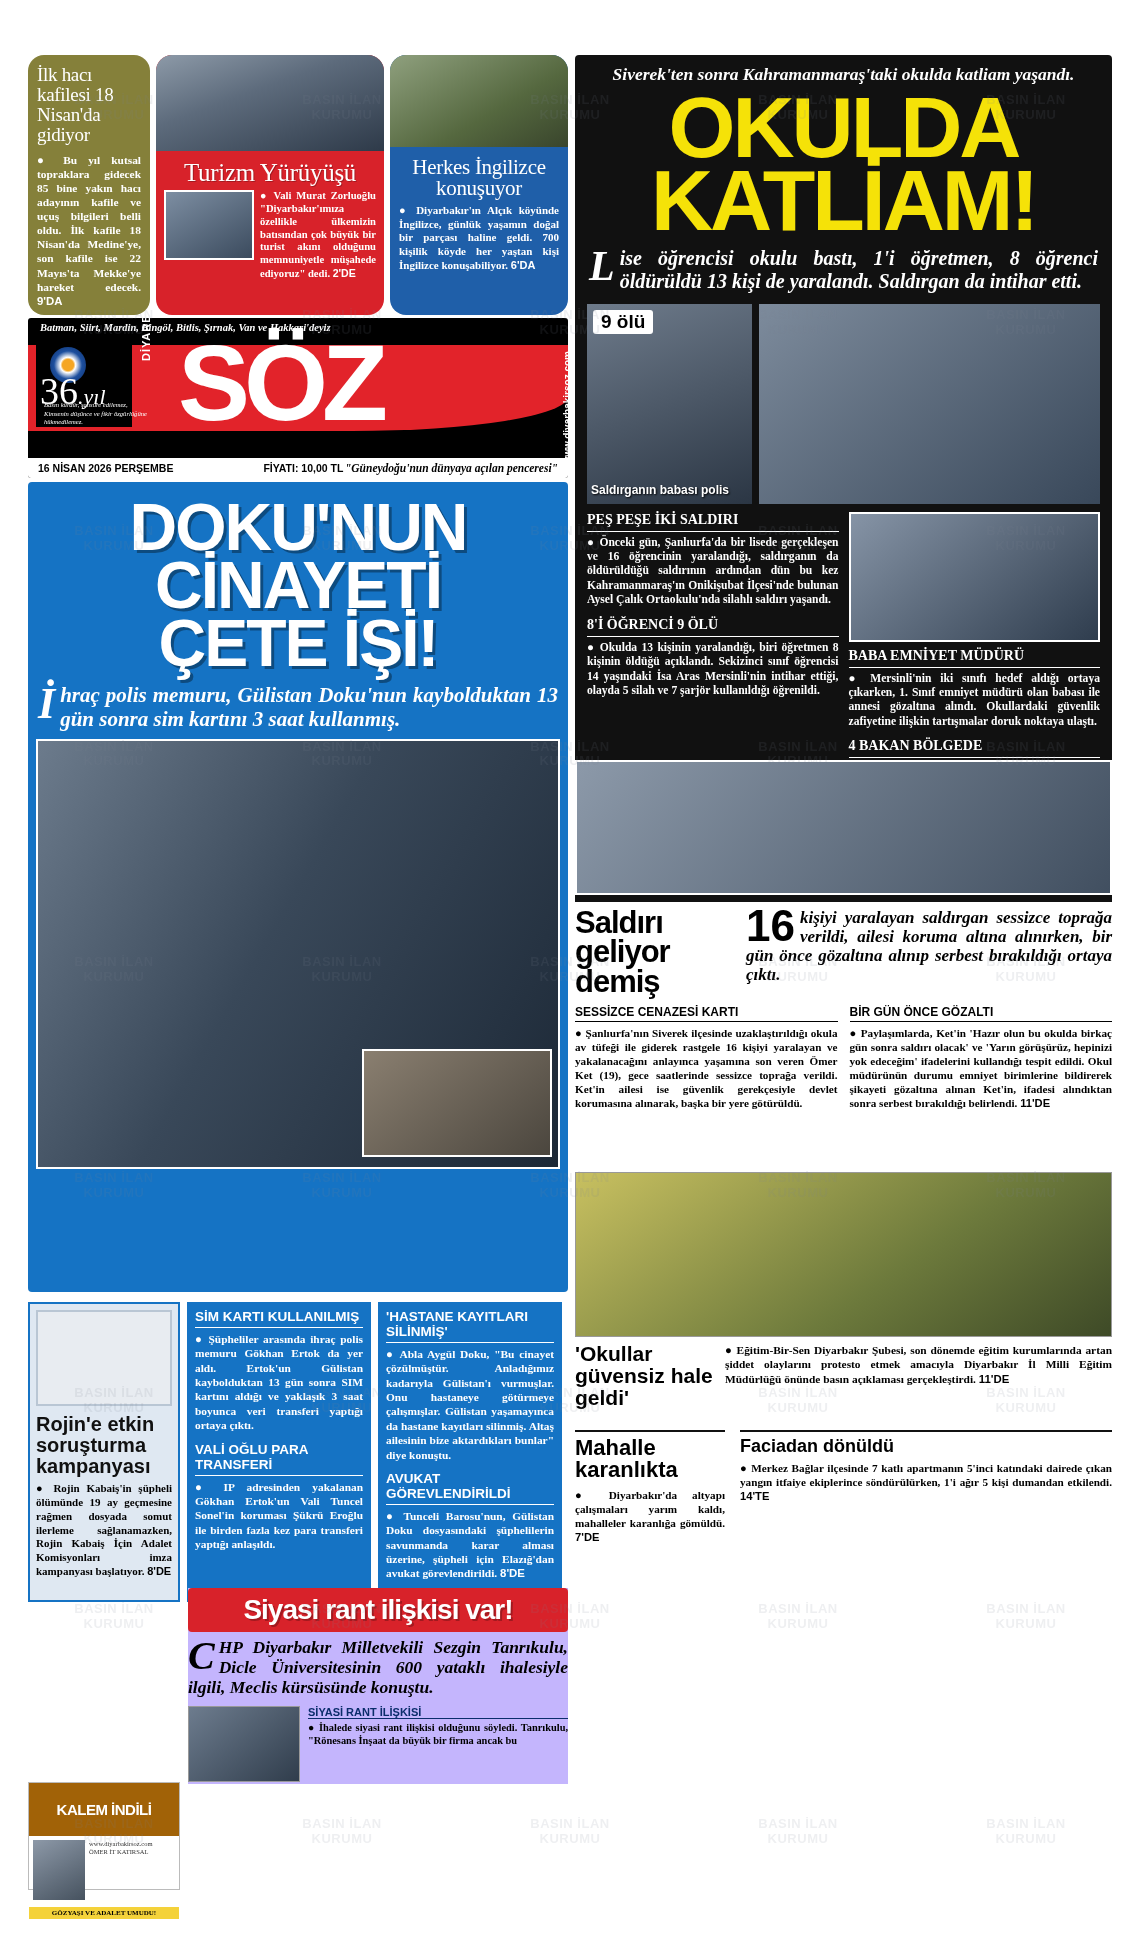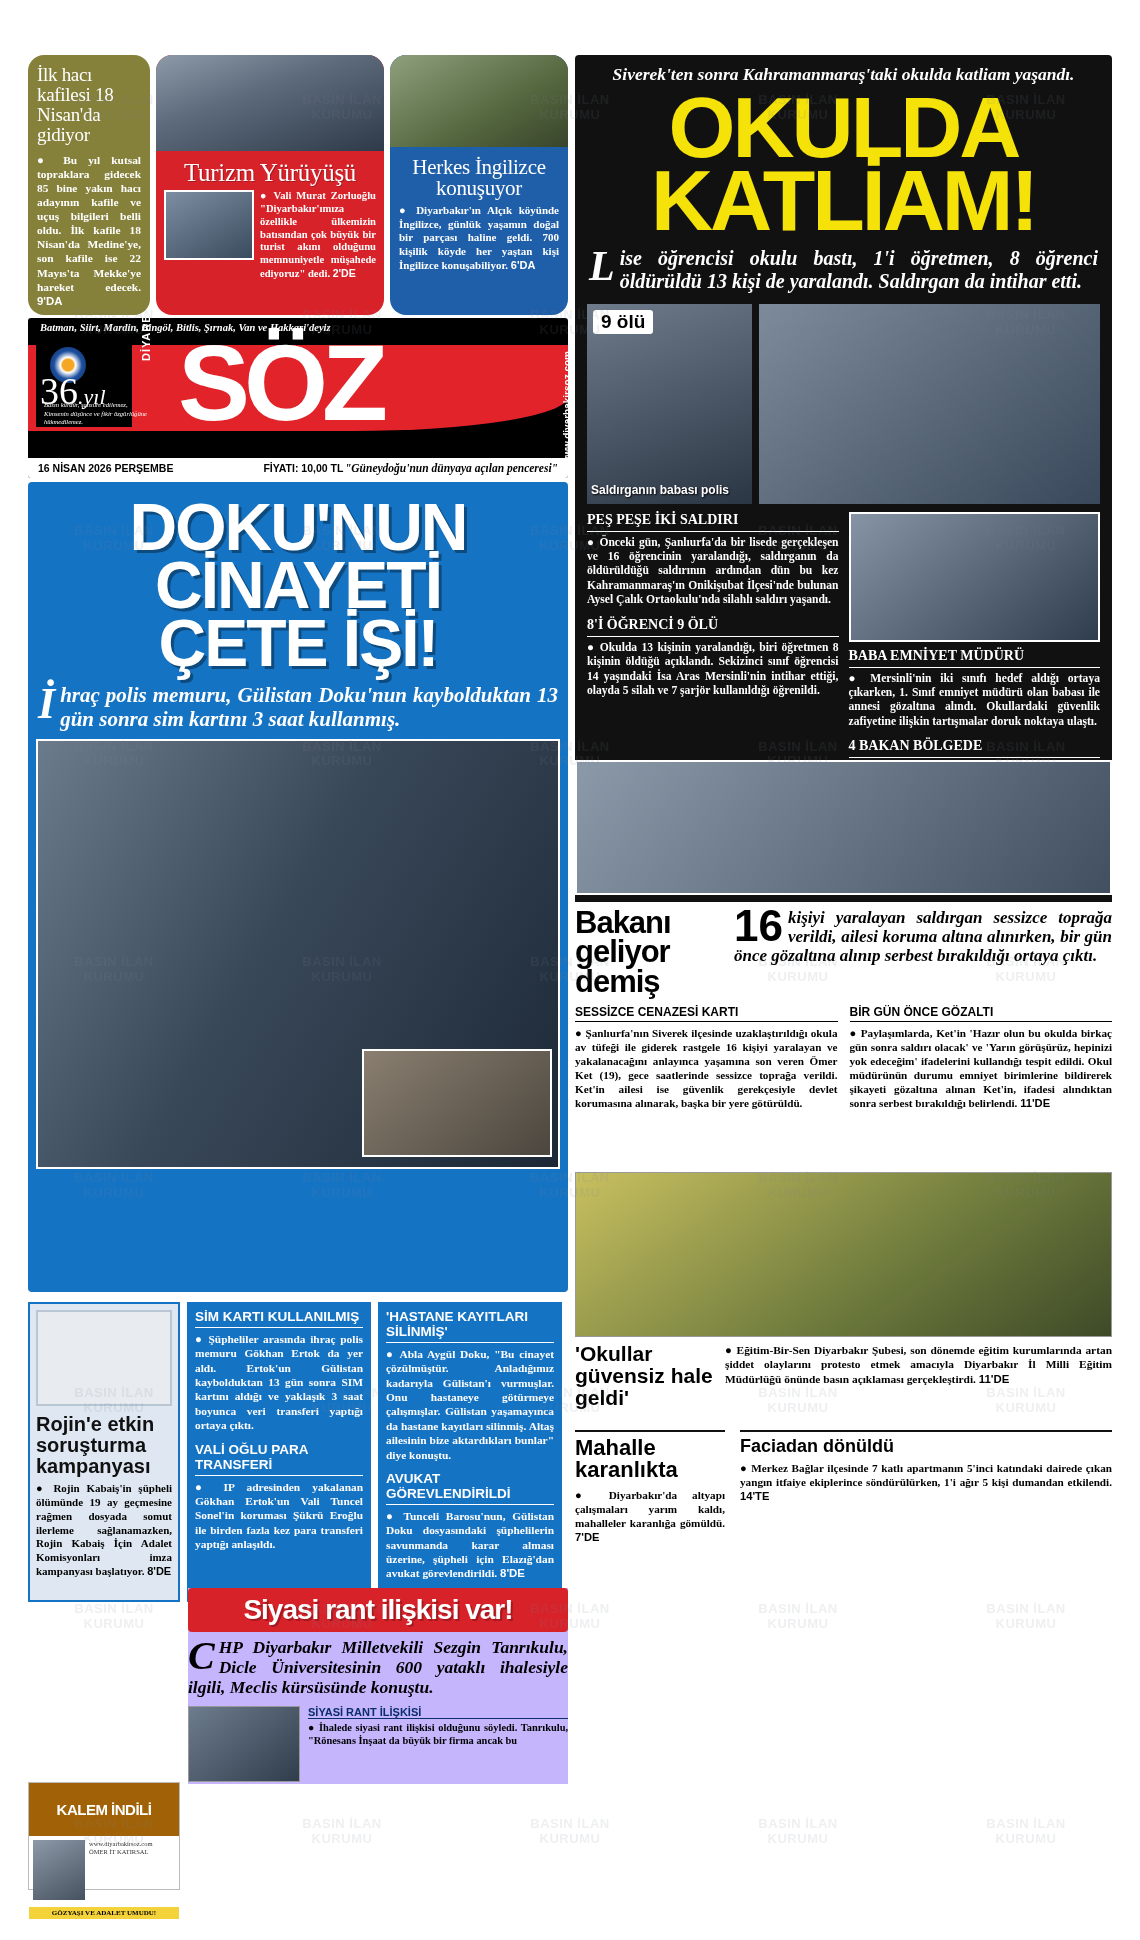--- a/index.html
+++ b/index.html
@@ -167,21 +167,21 @@
   .bigphoto { position:absolute; left:575px; top:760px; width:537px; height:135px;
               background:linear-gradient(130deg,#8c99a9,#414f60); border:2px solid #fff; }
 
   
   .saldiri { position:absolute; left:575px; top:900px; width:537px; height:265px; background:#fff;
              border-top:2px solid #111; padding-top:6px; }
   .saldiri .top { display:flex; gap:9px; }
   .saldiri h2 { font-family:"Liberation Sans",sans-serif; font-weight:bold; font-size:31px;
                 line-height:.95; width:150px; flex:none; letter-spacing:-1px; }
   .saldiri .deck { font-family:"Liberation Serif",serif; font-style:italic; font-weight:bold;
-                   font-size:17px; line-height:1.12; text-align:justify; }
+                   font-size:17px; line-height:1.12; text-align:justify;margin-left:12px; }
   .saldiri .deck .drop16 { float:left; font-family:"Liberation Sans",sans-serif; font-style:normal;
                            font-size:44px; line-height:.8; padding:0 5px 0 0; }
   .saldiri .cols { display:flex; gap:12px; margin-top:9px; }
   .saldiri .cols .c { flex:1; }
   .saldiri .cols h5 { font-family:"Liberation Sans",sans-serif; font-weight:bold; font-size:12px;
                       border-bottom:1.2px solid #000; padding-bottom:2px; margin-bottom:4px; }
   .saldiri .cols p { font-size:11.2px; line-height:1.25; text-align:justify; font-weight:bold; }
 
   
   .okullar { position:absolute; left:575px; top:1172px; width:537px; height:250px; }
@@ -357,21 +357,21 @@
           <span class="pg">10'DA</span></p>
       </div>
     </div>
   </div>
 
   <div class="bigphoto"></div>
 
   <div class="saldiri">
     <div class="top">
       <h2>
-        <div>Bakanı</div>
+        <div>Saldırı</div>
         <div>geliyor</div>
         <div>demiş</div>
       </h2>
       <div class="deck">
         <span class="drop16">16</span><span>kişiyi yaralayan saldırgan sessizce toprağa verildi, ailesi koruma altına alınırken, bir gün önce gözaltına alınıp serbest bırakıldığı ortaya çıktı.</span>
       </div>
     </div>
     <div class="cols">
       <div class="c">
         <h5>SESSİZCE CENAZESİ KARTI</h5>

